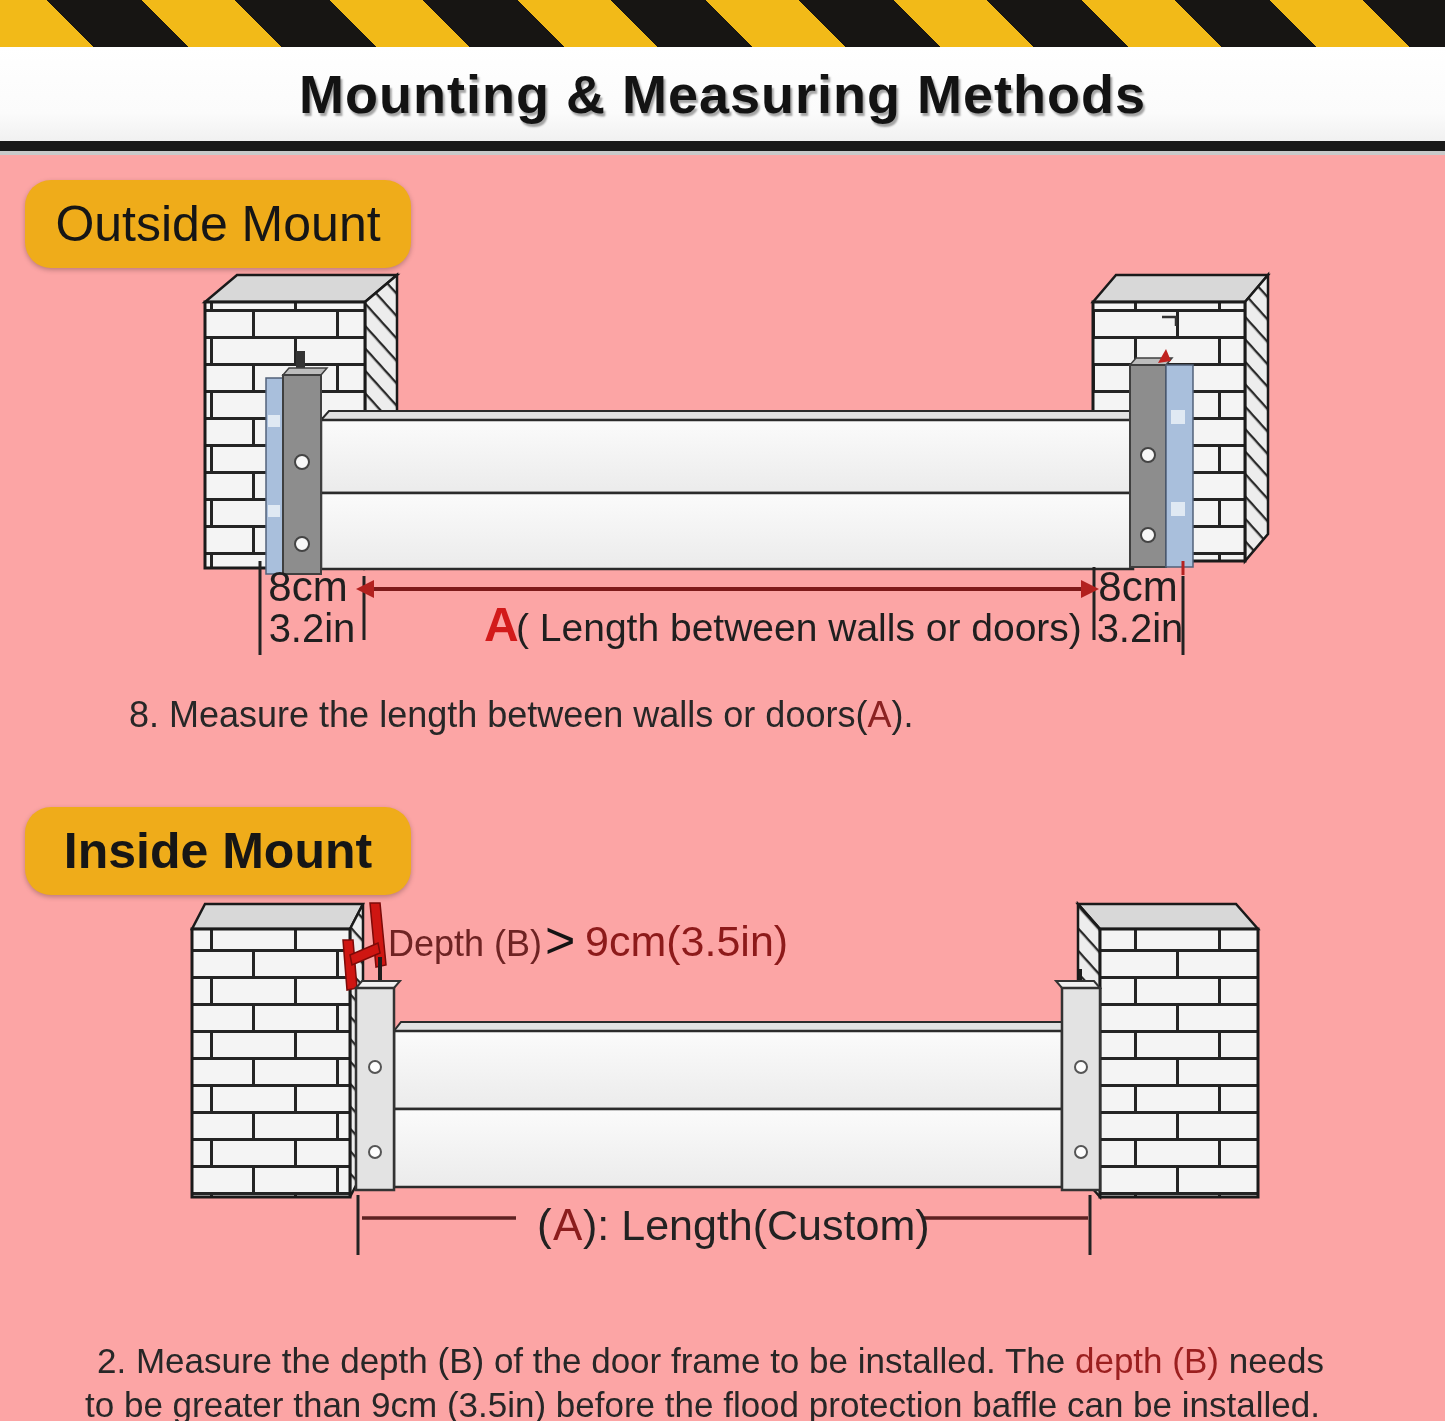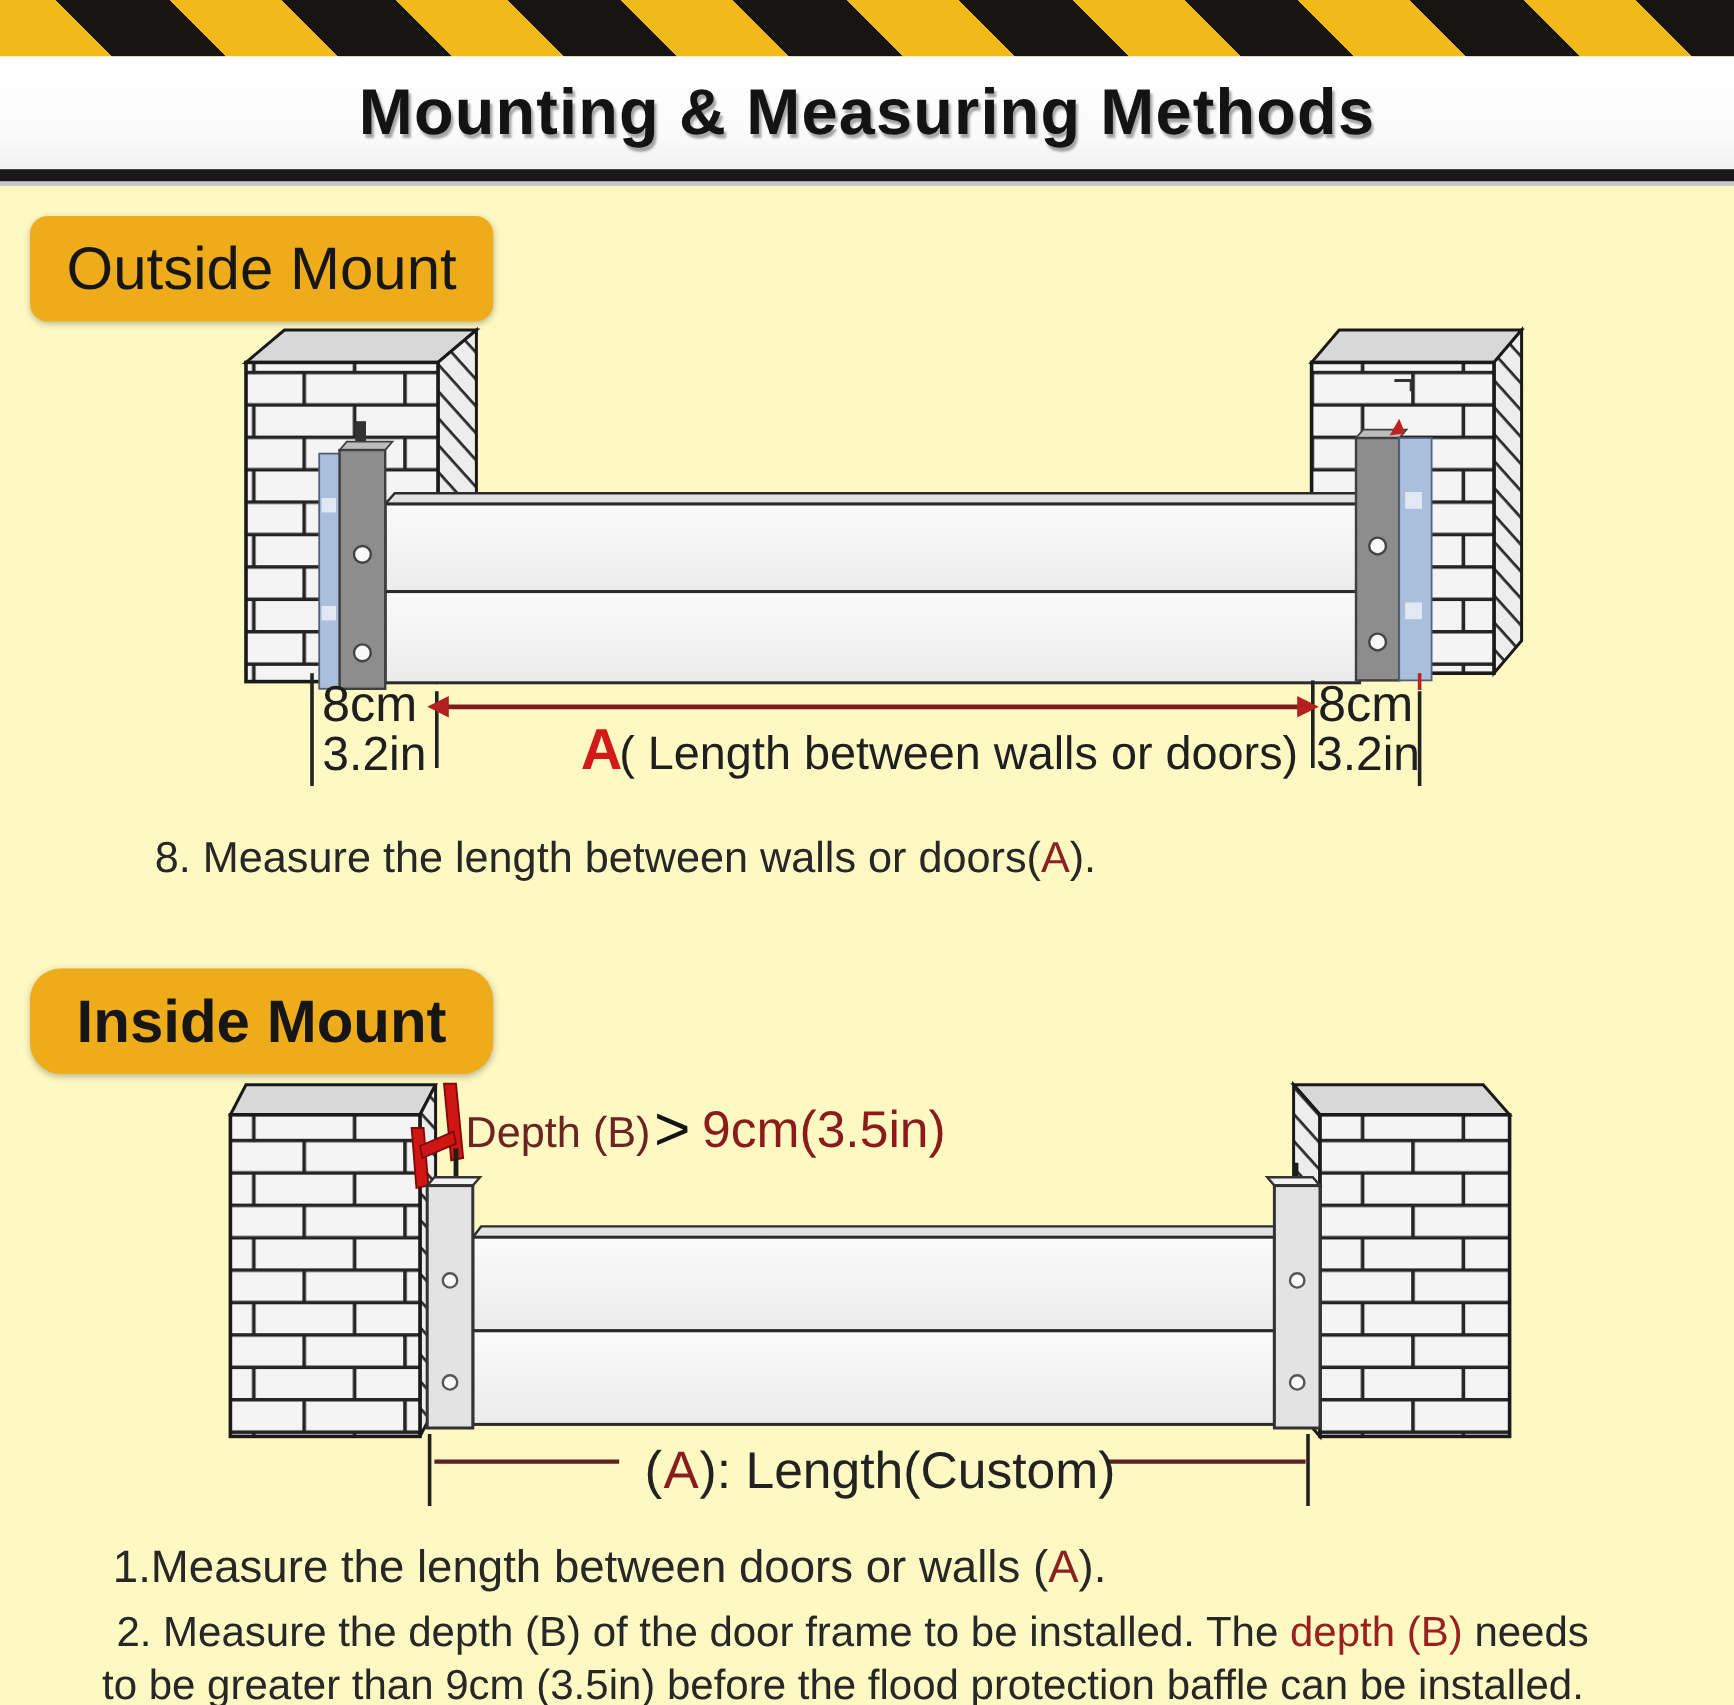--- a/index.html
+++ b/index.html
@@ -1,34 +1,34 @@
 <!DOCTYPE html>
 <html><head>
 <meta charset="utf-8">
 <style>
   html,body{margin:0;padding:0;background:#ffffff;}
-  #root{position:relative;width:1445px;height:1421px;background:#fef9c3;overflow:hidden;
+  #root{position:relative;width:1445px;height:1421px;background:#fca5a5;overflow:hidden;
         font-family:"Liberation Sans",sans-serif;color:#2a2a2a;}
 
   
   .hazard{position:absolute;left:0;top:0;width:1445px;height:47px;
           background:repeating-linear-gradient(45deg,#f2ba18 0 66px,#171513 66px 133px);}
   .titleband{position:absolute;left:0;top:47px;width:1445px;height:94px;
              background:linear-gradient(#ffffff 0%,#fbfbfb 70%,#f1f1f1 100%);
              display:flex;align-items:center;justify-content:center;}
   .titleband h1{margin:0;font-size:54px;font-weight:bold;color:#131313;letter-spacing:1px;
                 text-shadow:2px 3px 2px rgba(0,0,0,0.35), -1px -1px 0 rgba(255,255,255,0.85);}
   .blackbar{position:absolute;left:0;top:141px;width:1445px;height:10px;background:#191919;
             border-bottom:4px solid #c9c9c9;}
 
   
   .pill{position:absolute;left:25px;width:386px;height:88px;background:#efac1a;
         border-radius:26px;display:flex;align-items:center;justify-content:center;
         font-size:50px;color:#161616;box-shadow:0 2px 5px rgba(0,0,0,0.25);}
-  #pill-outside{top:180px;border-radius:15px;}
+  #pill-outside{top:180px;}
   #pill-inside{top:807px;font-weight:bold;}
 
   
   .diagram{position:absolute;left:0;}
   #svg-outside{top:255px;}
   #svg-inside{top:895px;}
   svg text{font-family:"Liberation Sans",sans-serif;}
 
   
   .instr{position:absolute;white-space:nowrap;color:#272727;}
@@ -204,23 +204,20 @@
       <line x1="358" y1="300" x2="358" y2="360" stroke="#222" stroke-width="3"></line>
       <line x1="1090" y1="300" x2="1090" y2="360" stroke="#222" stroke-width="3"></line>
       <line x1="362" y1="323" x2="516" y2="323" stroke="#5d2222" stroke-width="3.5"></line>
       <line x1="922" y1="323" x2="1088" y2="323" stroke="#5d2222" stroke-width="3.5"></line>
       <text x="537" y="345" font-size="44" fill="#222">(</text>
       <text x="553" y="345" font-size="44" fill="#8b1c1c">A</text>
       <text x="583" y="345" font-size="43" fill="#222">): Length(Custom)</text>
     </g>
   </svg>
 
-  <div class="instr" id="i-step1">
-    <span>1.Measure the length between doors or walls (</span><span class="redA">A</span><span>).</span>
-  </div>
   <div class="instr" id="i-step2-l1">
     <span>2. Measure the depth (B) of the door frame to be installed. The </span><span class="redHi">depth (B)</span><span> needs</span>
   </div>
   <div class="instr" id="i-step2-l2">
     <span>to be greater than 9cm (3.5in) before the flood protection baffle can be installed.</span>
   </div>
 
 </div>
 
 </body></html>

